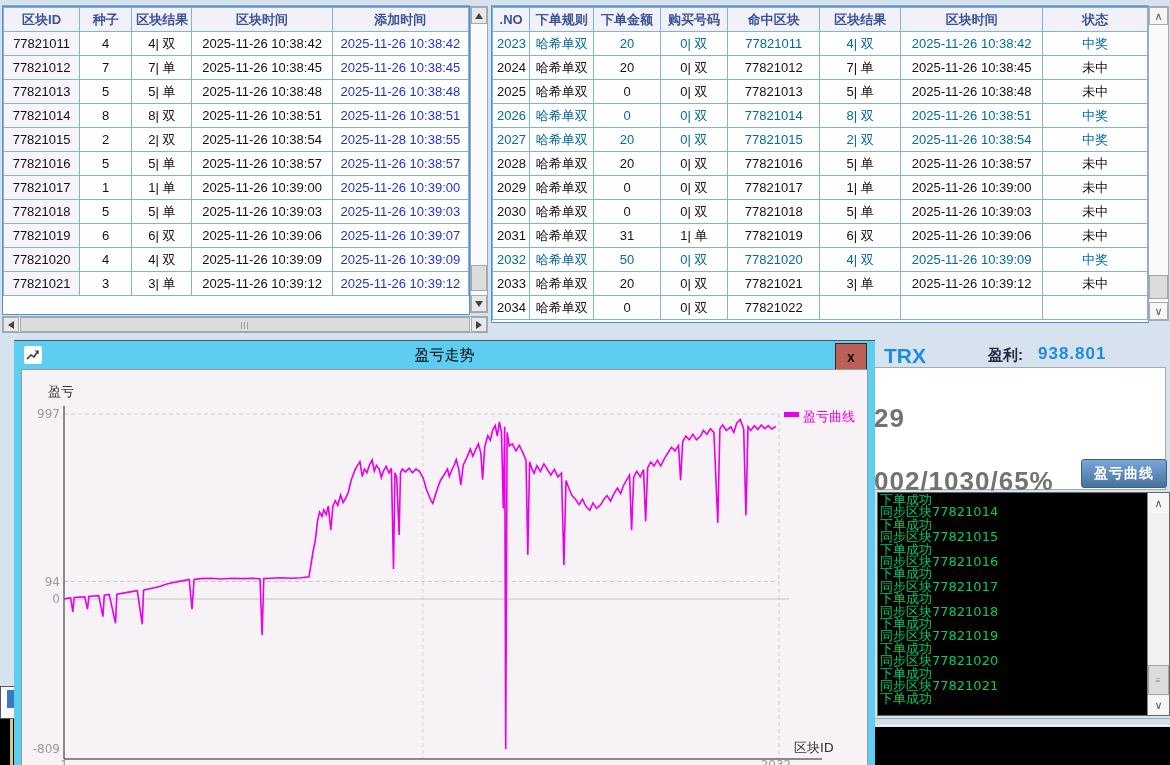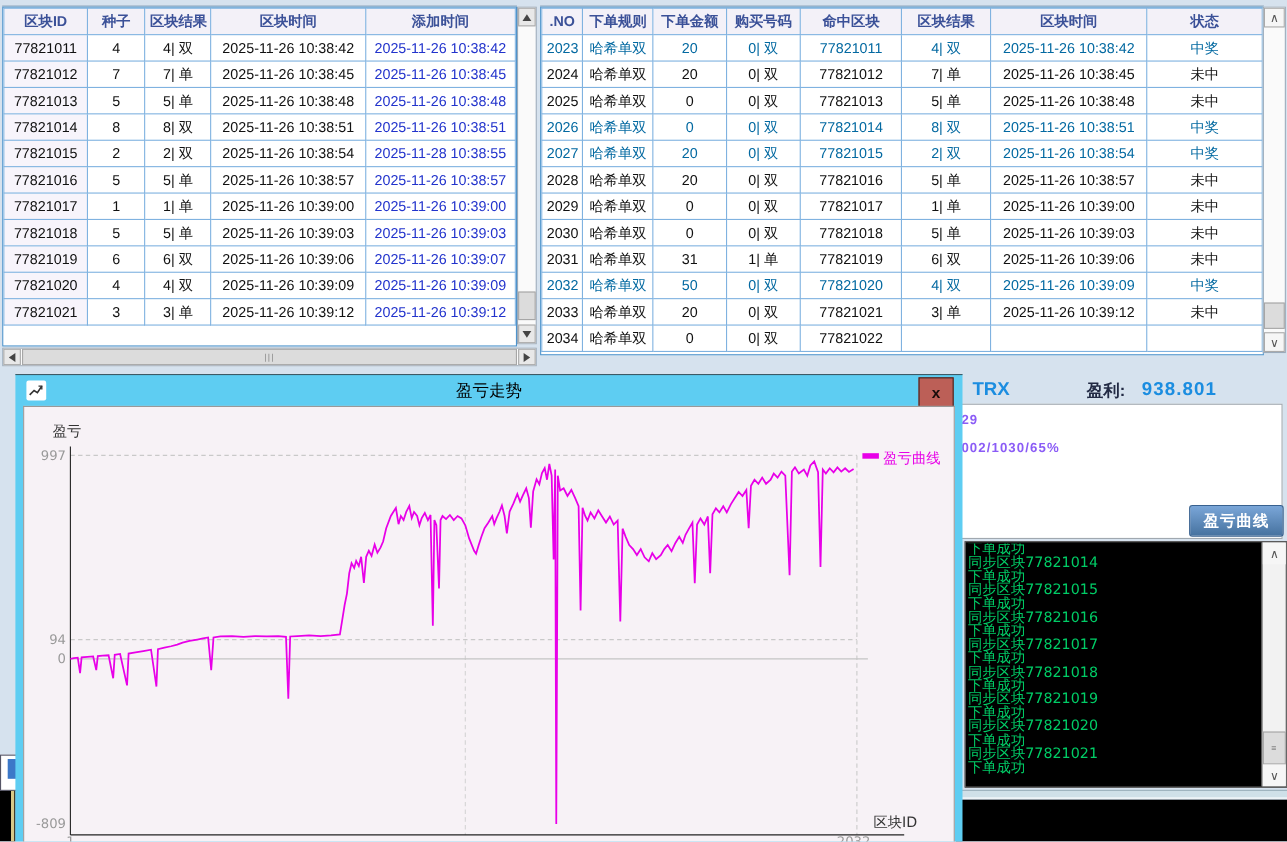--- a/index.html
+++ b/index.html
@@ -30,25 +30,25 @@
   
   .chart-window{position:absolute;left:14px;top:340px;width:861px;height:426px;background:#5ecdf2;border-top:1px solid #3d5a66;z-index:10;}
   .title-bar{position:relative;height:28px;}
   .win-icon{position:absolute;left:10px;top:5px;width:18px;height:18px;background:#fff;border-radius:2px;display:flex;align-items:center;justify-content:center;}
   .title-text{position:absolute;left:0;right:0;top:5px;text-align:center;font-size:15px;color:#000000;}
   .close-btn{position:absolute;right:8px;top:2px;width:30px;height:25px;background:#bc5f57;border:1px solid #40231f;color:#180c0a;font-weight:bold;font-size:14px;display:flex;align-items:center;justify-content:center;line-height:1;}
   .chart-content{position:absolute;left:7px;top:28px;right:7px;bottom:0;background:#f7f2f6;border:1px solid #999;border-bottom:none;overflow:hidden;}
   svg text{font-family:"DejaVu Sans",sans-serif;}
 
   
-  .trx-label{position:absolute;left:884px;top:344px;font-size:17px;font-weight:bold;color:#1b8de0;z-index:1;}
+  .trx-label{position:absolute;left:884px;top:344px;font-size:21px;font-weight:bold;color:#1b8de0;z-index:1;}
   .profit-label{position:absolute;left:988px;top:346px;font-size:15px;font-weight:bold;color:#222a44;z-index:1;}
   .profit-value{position:absolute;left:1038px;top:344px;font-size:17px;font-weight:bold;color:#1b8de0;letter-spacing:1px;z-index:1;}
   .info-box{position:absolute;left:869px;top:367px;width:297px;height:123px;background:#fff;border:1px solid #a0a8b0;box-sizing:border-box;z-index:1;}
-  .info-line{font-size:12px;font-weight:bold;color:#8b5cf6;line-height:26px;padding-left:4px;letter-spacing:1px;white-space:nowrap;}
+  .info-line{font-size:26px;font-weight:bold;color:#737373;line-height:26px;padding-left:4px;letter-spacing:1px;white-space:nowrap;margin-top:37px;}
   .curve-btn{position:absolute;left:1081px;top:459px;width:84px;height:27px;background:linear-gradient(#7aa6d8,#46729f);border:1px solid #38618f;border-radius:3px;color:#fff;font-size:14px;font-weight:bold;letter-spacing:1px;display:flex;align-items:center;justify-content:center;z-index:2;}
   .terminal{position:absolute;left:877px;top:492px;width:293px;height:224px;background:#000;border:1px solid #666;box-sizing:border-box;z-index:1;overflow:hidden;padding-left:24px;}
   .term-text{position:absolute;left:2px;top:1px;right:24px;bottom:0;overflow:hidden;}
   .log-line{font-size:13px;line-height:12.4px;color:#00cc66;white-space:nowrap;font-family:"DejaVu Sans",sans-serif;}
   .term-scroll{position:absolute;right:0;top:0;width:22px;bottom:0;background:#f2f2f2;border-left:1px solid #888;box-sizing:border-box;}
   .separator{position:absolute;left:869px;top:718px;width:301px;height:8px;background:#cfe0e8;border-top:1px solid #9ab0bb;border-bottom:1px solid #fff;box-sizing:border-box;z-index:1;}
   .bottom-black{position:absolute;left:869px;top:727px;width:301px;height:38px;background:#000;z-index:1;}
 
   
   .frag-white{position:absolute;left:0;top:686px;width:16px;height:33px;background:#fff;border:1px solid #556;box-sizing:border-box;z-index:1;}

